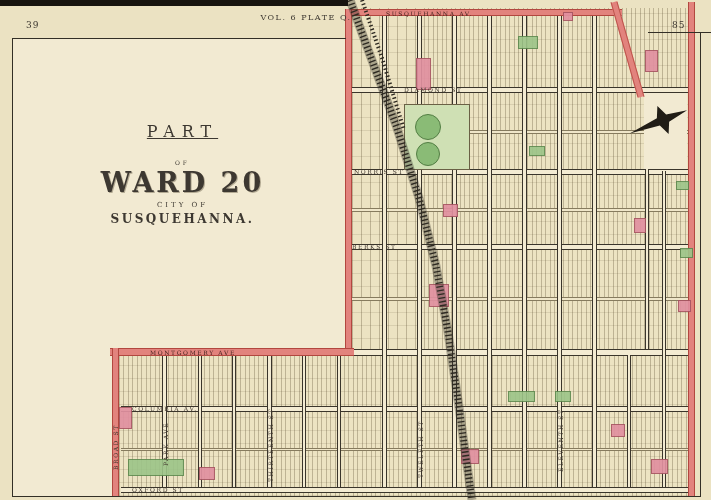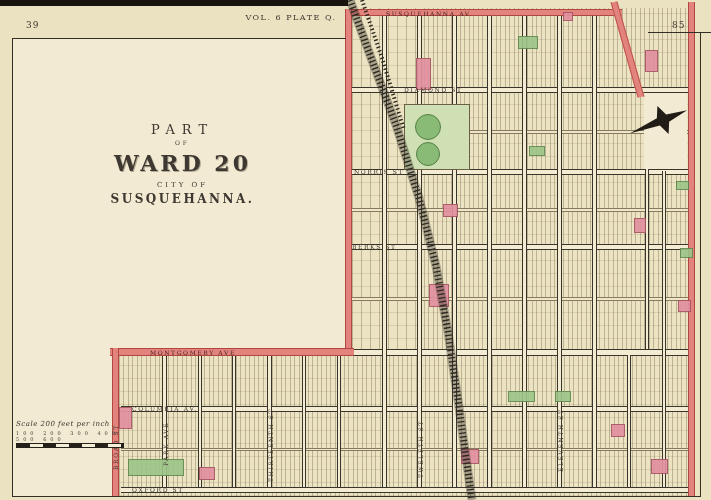--- a/index.html
+++ b/index.html
@@ -20,33 +20,33 @@
   .greenpale{position:absolute;background:#cfe0b4;border:1px solid #6a6045;box-sizing:border-box;}
   .greencirc{position:absolute;background:#8abb76;border:1px solid #537e44;border-radius:50%;box-sizing:border-box;}
   .pinkrect{position:absolute;background:#e190a0;border:1px solid #a85562;box-sizing:border-box;opacity:.92;}
   .hlabel{position:absolute;font-size:6px;letter-spacing:1.6px;color:#40372c;white-space:nowrap;line-height:7px;}
   .hlabel.onpink{color:#43211d;}
   .vlabel{position:absolute;font-size:6px;letter-spacing:1.6px;color:#40372c;white-space:nowrap;
           transform-origin:0 0;transform:rotate(-90deg);line-height:7px;}
   .bline{position:absolute;background:#332f26;}
   .topstrip{position:absolute;background:#17140f;}
   #titleblock{position:absolute;left:95px;top:122px;width:175px;text-align:center;}
-  #tb1{font-size:13px;letter-spacing:7px;margin-bottom:2px;}
+  #tb1{font-size:16px;letter-spacing:7px;margin-bottom:18px;text-decoration:underline;}
   #tb2{font-size:6px;letter-spacing:3px;margin-bottom:3px;}
-  #tb3{font-size:22px;font-weight:bold;letter-spacing:3px;line-height:28px;
+  #tb3{font-size:27px;font-weight:bold;letter-spacing:3px;line-height:28px;
        text-shadow:1px 1px 0 rgba(60,50,30,.35);}
   #tb4{font-size:7px;letter-spacing:3px;margin-top:4px;}
   #tb5{font-size:12px;font-weight:bold;letter-spacing:2.5px;margin-top:3px;}
   #scaleblock{position:absolute;left:16px;top:420px;width:120px;}
   #scalecap{font-size:7px;font-style:italic;letter-spacing:.5px;}
   #scaleticks{font-size:5px;letter-spacing:4px;margin-top:2px;color:#4a4337;}
   #scalebar{margin-top:1px;width:106px;height:3px;border:1px solid #24211a;
             background:repeating-linear-gradient(90deg,#24211a 0 13px,#f5eed6 13px 26px);}
   .pagenum{position:absolute;font-size:9px;letter-spacing:1px;}
-  #platetitle{position:absolute;left:226px;top:13px;width:130px;text-align:center;
+  #platetitle{position:absolute;left:241px;top:13px;width:130px;text-align:center;
               font-size:8px;letter-spacing:1.5px;}
   svg{position:absolute;left:0;top:0;pointer-events:none;}
 </style>
 </head>
 <body>
 
 <div id="plate">
   <div id="maproot" class="abs" style="left:0;top:0;width:711px;height:500px;">
       <div class="blank" style="left: 13px; top: 39px; width: 332px; height: 312px;"></div>
       <div class="blank" style="left: 13px; top: 351px; width: 99px; height: 145px;"></div>
@@ -142,18 +142,13 @@
   <div id="platetitle">VOL. 6 PLATE Q.</div>
 
   <div id="titleblock">
     <div id="tb1">PART</div>
     <div id="tb2">OF</div>
     <div id="tb3">WARD 20</div>
     <div id="tb4">CITY OF</div>
     <div id="tb5">SUSQUEHANNA.</div>
   </div>
 
-  <div id="scaleblock">
-    <div id="scalecap">Scale 200 feet per inch</div>
-    <div id="scaleticks">100 200 300 400 500 600</div>
-    <div id="scalebar"></div>
-  </div>
 </div>
 
 </body></html>

